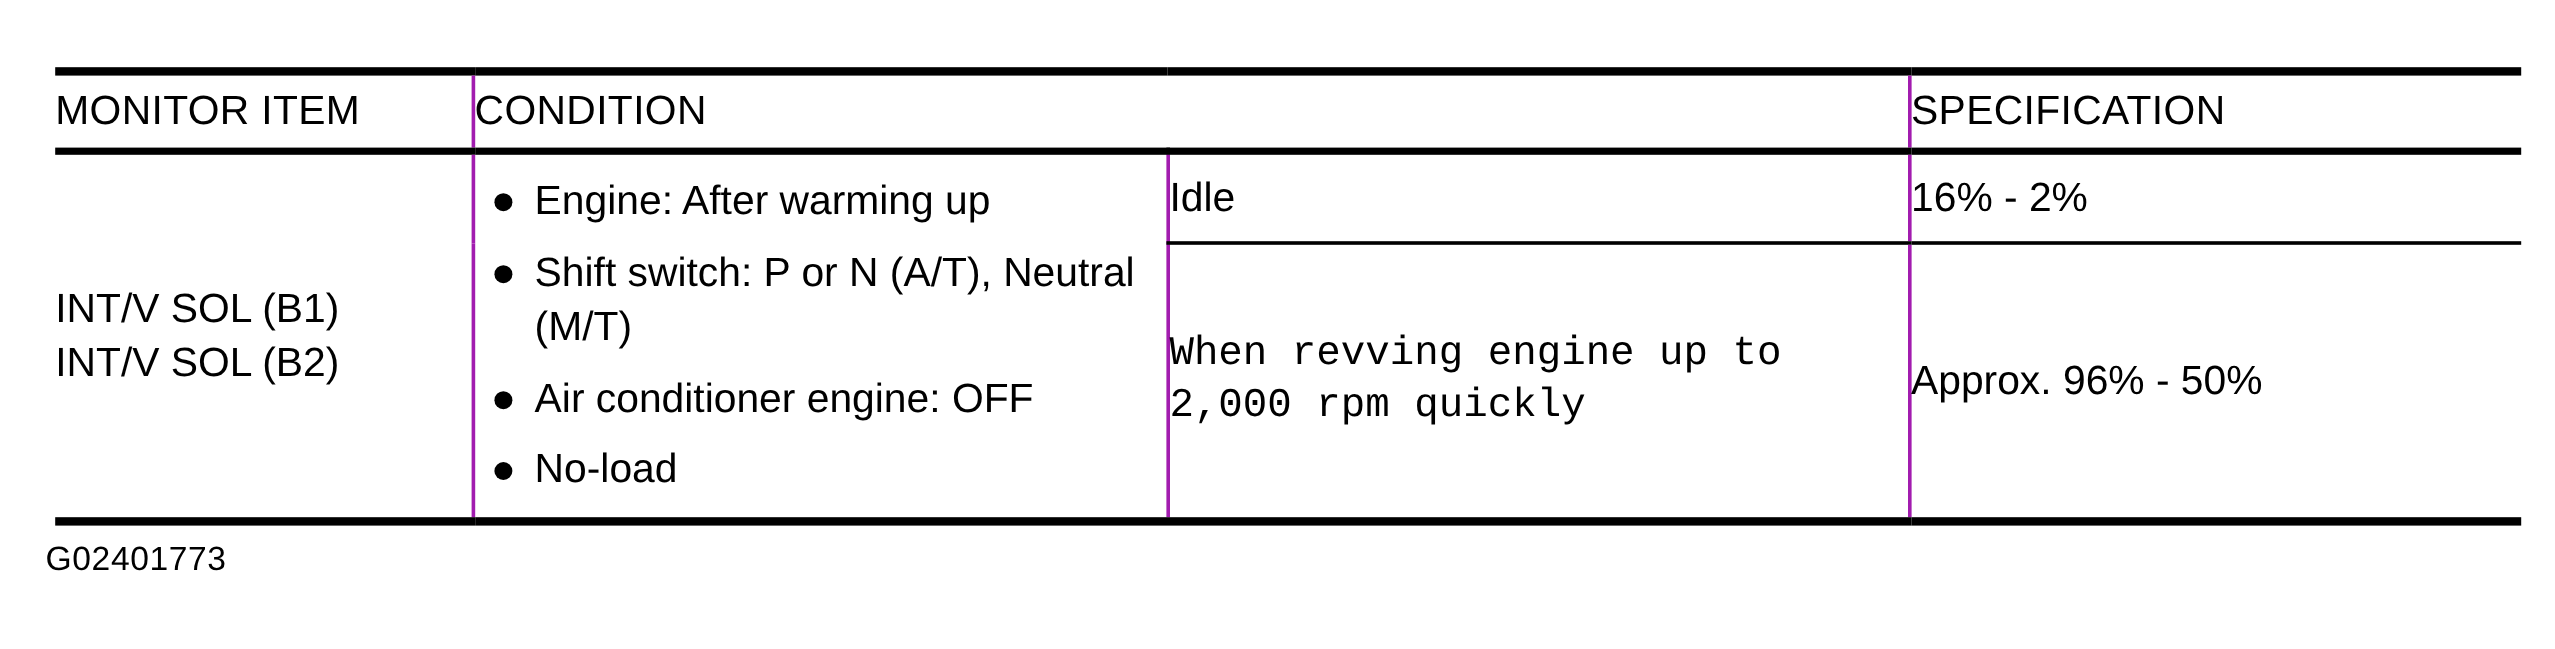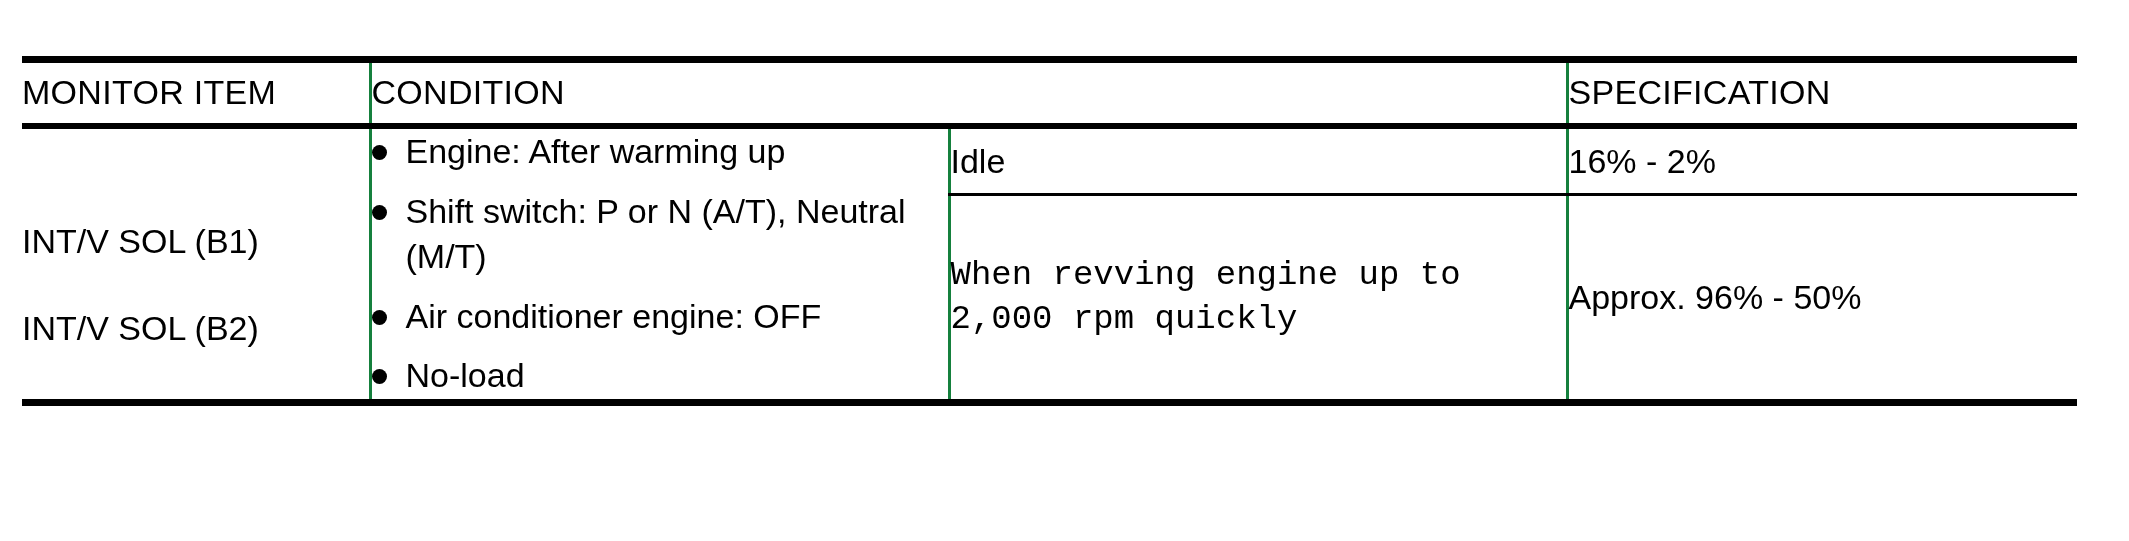--- a/index.html
+++ b/index.html
@@ -17,21 +17,21 @@
 
   .page {
     position: relative;
     width: 2129px;
     height: 541px;
     box-sizing: border-box;
   }
 
   .table-wrap {
     position: absolute;
-    left: 22px;
+    left: 46px;
     top: 56px;
     width: 2055px;
   }
 
   table.spec-table {
     width: 100%;
     border-collapse: collapse;
     table-layout: fixed;
   }
 
@@ -52,21 +52,21 @@
   }
   .rule-bottom {
     border-bottom: 7px solid #000;
   }
   .rule-thin-bottom {
     border-bottom: 3px solid #000;
   }
 
   
   .vdiv-left {
-    border-left: 3px solid #15803d;
+    border-left: 3px solid #a21caf;
   }
 
   
   th.hdr {
     height: 60px;
     font-size: 34px;
     text-align: center;
     letter-spacing: 0.3px;
     line-height: 1.1;
   }
@@ -74,32 +74,31 @@
   
   td.monitor-cell {
     text-align: center;
     font-size: 34px;
     line-height: 1.32;
     padding: 6px 10px;
   }
   td.monitor-cell .mon-line {
     display: block;
     white-space: nowrap;
-    margin-top: 42px;
   }
 
   td.cond-cell {
     font-size: 34px;
     line-height: 1.34;
     padding: 14px 18px 16px 22px;
   }
 
   ul.cond-list {
     list-style: none;
-    margin: 0;
+    margin: 16px;
     padding: 0;
   }
   ul.cond-list li {
     position: relative;
     padding-left: 34px;
     margin: 0 0 14px 0;
   }
   ul.cond-list li:last-child {
     margin-bottom: 0;
   }
@@ -193,14 +192,15 @@
 
         <tr>
           <td class="subcond-cell rule-bottom vdiv-left" style="height:196px;font-family:Liberation Mono, monospace;">When revving engine up to 2,000 rpm quickly</td>
 
           <td class="spec-cell rule-bottom vdiv-left">Approx. 96% - 50%</td>
         </tr>
       </tbody>
     </table>
   </div>
 
+  <div class="caption">G02401773</div>
 
 </div>
 
 </body></html>

